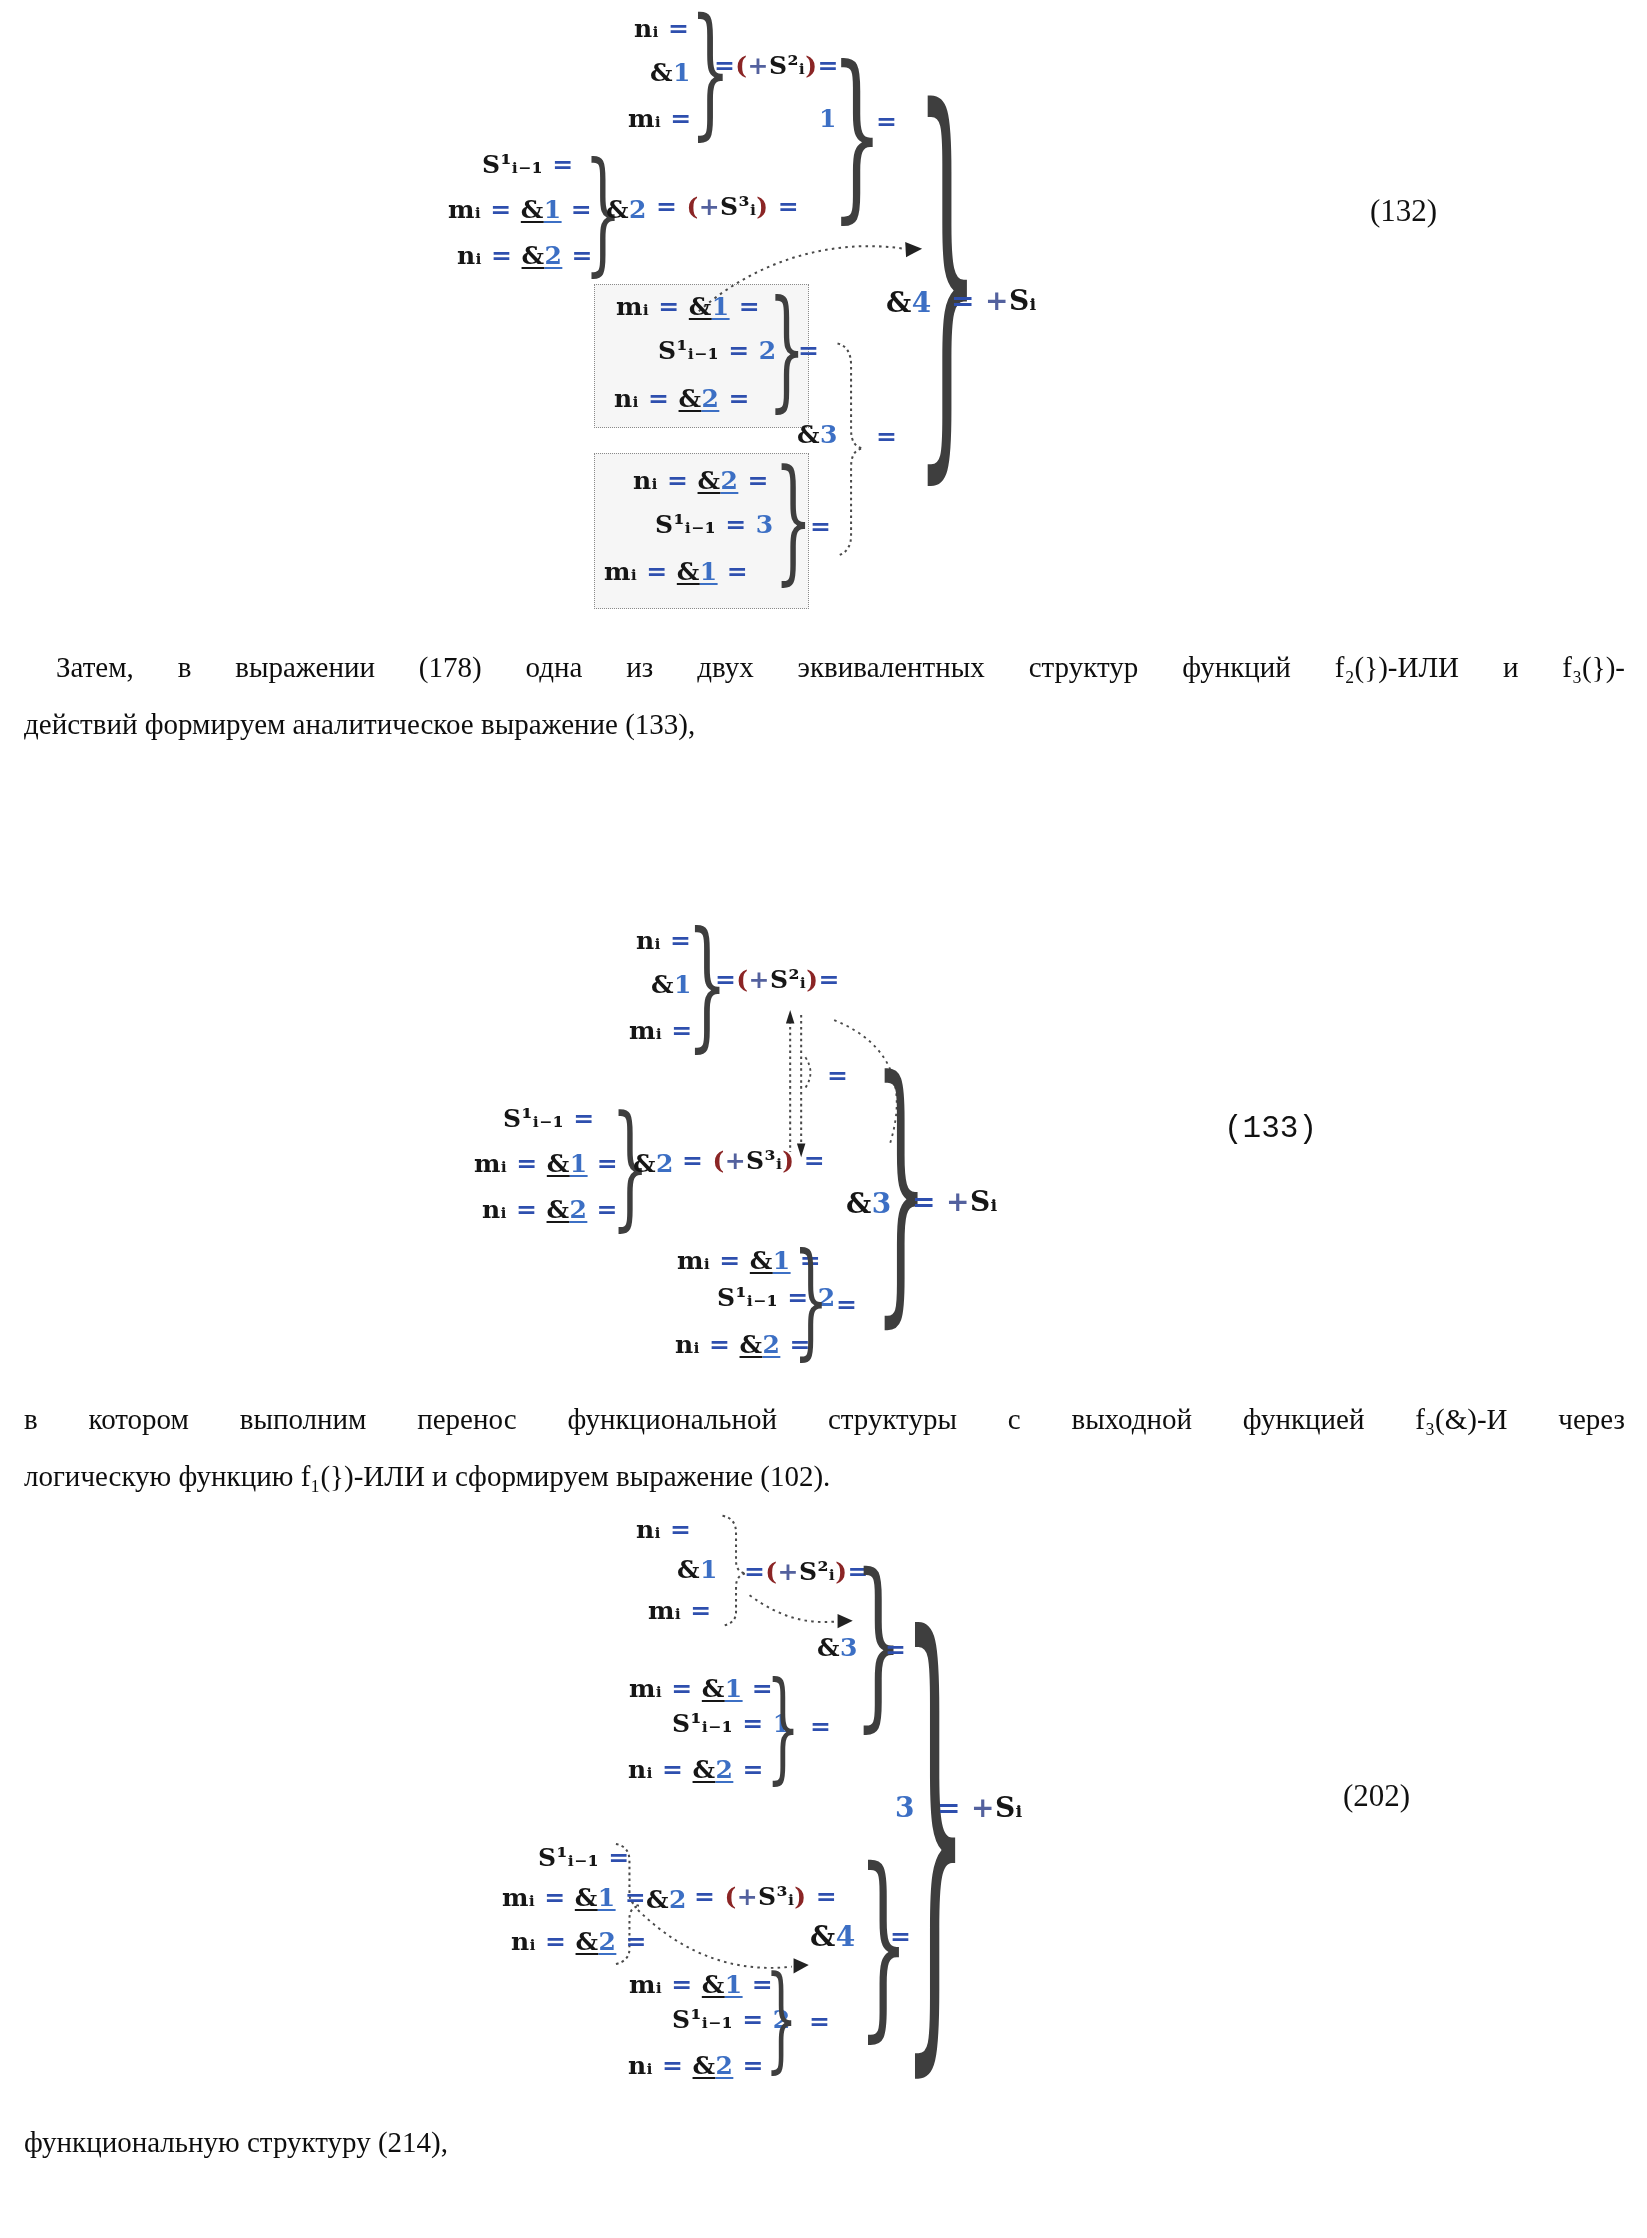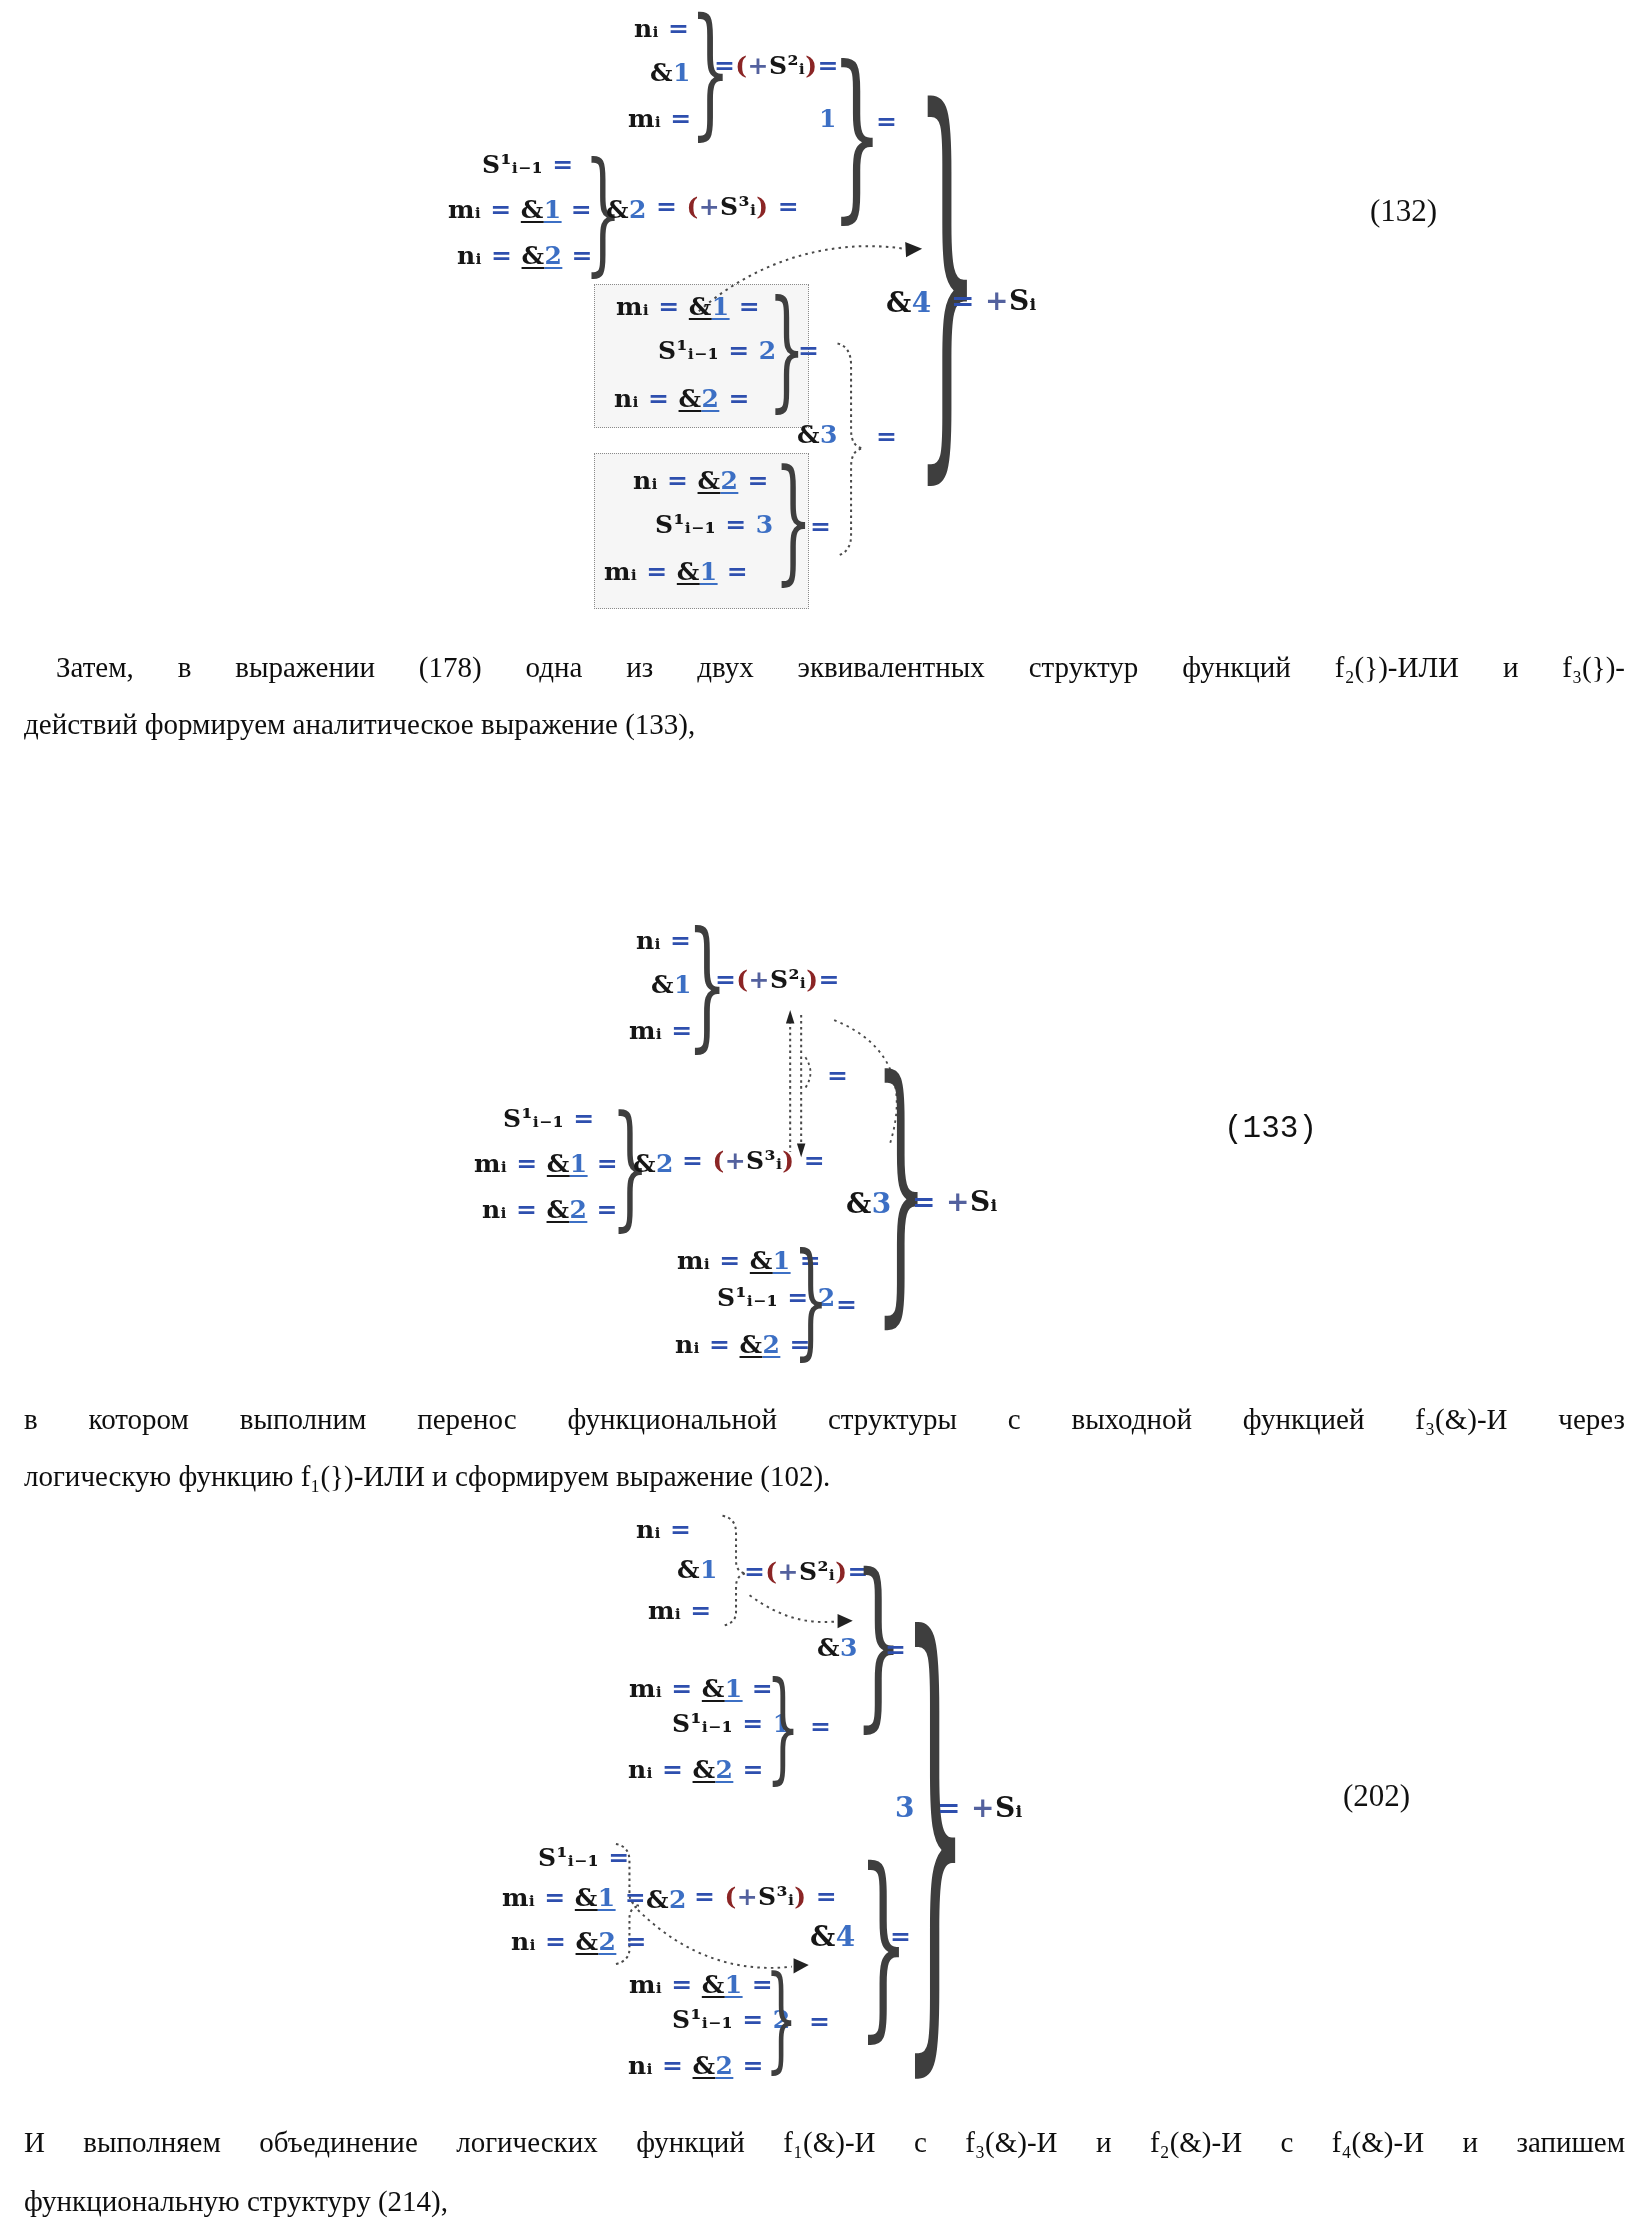--- a/index.html
+++ b/index.html
@@ -167,18 +167,17 @@
     <span class="fx" style="left:890px; top:1923px;"><span class="c-eq">=</span></span>
 
     <span class="fx" style="left:629px; top:1971px;"><span>m</span><span>ᵢ</span><span> </span><span class="c-eq">=</span><span> </span><span class="c-u">&amp;</span><span class="c-num c-u">1</span><span> </span><span class="c-eq">=</span></span>
     <span class="fx" style="left:672px; top:2006px;"><span>S</span><span>¹</span><span>ᵢ</span><span>₋</span><span>₁</span><span> </span><span class="c-eq">=</span><span> </span><span class="c-num">2</span></span>
     <span class="fx" style="left:628px; top:2052px;"><span>n</span><span>ᵢ</span><span> </span><span class="c-eq">=</span><span> </span><span class="c-u">&amp;</span><span class="c-num c-u">2</span><span> </span><span class="c-eq">=</span></span>
     <div class="brace" style="left:765px; top:1961px; font-size:114px; transform:scaleX(.45);">}</div>
     <span class="fx" style="left:809px; top:2008px;"><span class="c-eq">=</span></span>
   </div>
 
   <div class="para" style="top:2113px;">
-    <div class="pl" style="line-height:59px;">И  выполняем объединение логических функций f₁(&amp;)-И с f₃(&amp;)-И и f₂(&amp;)-И с f₄(&amp;)-И и запишем</div>
     <div class="pl last" style="line-height:59px;">функциональную  структуру (214),</div>
   </div>
 
 </div>
 
 
 </body></html>

